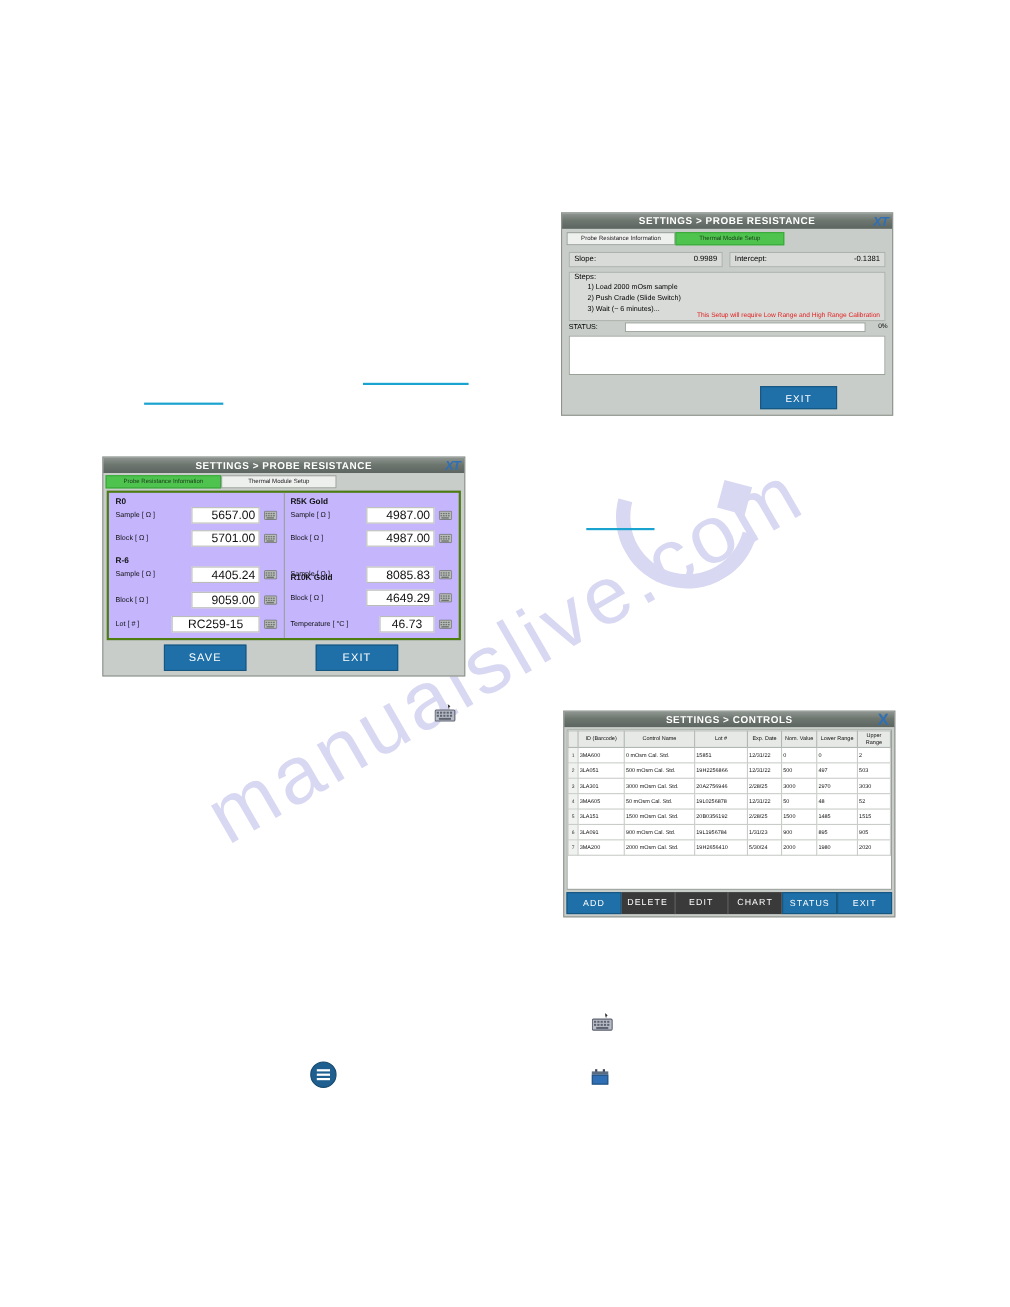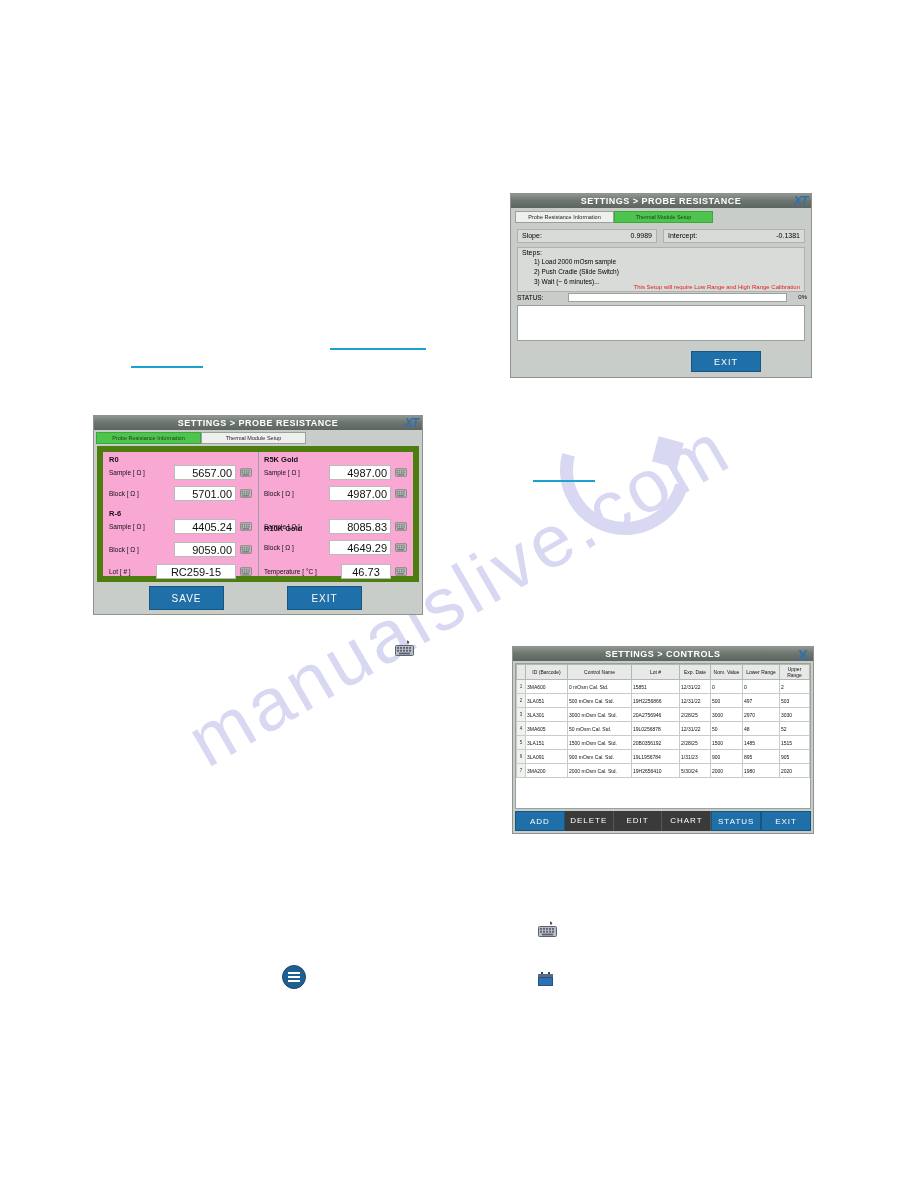--- a/index.html
+++ b/index.html
@@ -141,22 +141,22 @@
   #probe-panel { left: 93px; top: 415px; width: 330px; height: 200px; }
   #probe-panel .dev-title { height: 14px; line-height: 14px; font-size: 9px; }
   #probe-panel .xt-logo { font-size: 12px; line-height: 14px; }
   #probe-panel .tabbar { height: 12px; margin: 2px 2px 0 2px; }
   #probe-panel .tab { height: 12px; line-height: 11px; font-size: 5.5px; }
   #probe-panel .tab.t1 { left: 0; width: 105px; }
   #probe-panel .tab.t2 { left: 105px; width: 105px; }
   .pr-body {
     position: absolute;
     left: 3px; top: 30px; right: 3px; bottom: 32px;
-    background: #f9a8d4;
-    border: 6px solid #4d7c0f;
+    background: #c4b5fd;
+    border: 2px solid #4d7c0f;
     box-sizing: border-box;
   }
   .pr-col { position: absolute; top: 0; bottom: 0; }
   .pr-col.left { left: 0; width: 50%; border-right: 1px solid #9aa09a; }
   .pr-col.right { left: 50%; width: 50%; }
   .pr-group {
     position: absolute;
     left: 6px;
     font-size: 7.5px;
     font-weight: bold;

